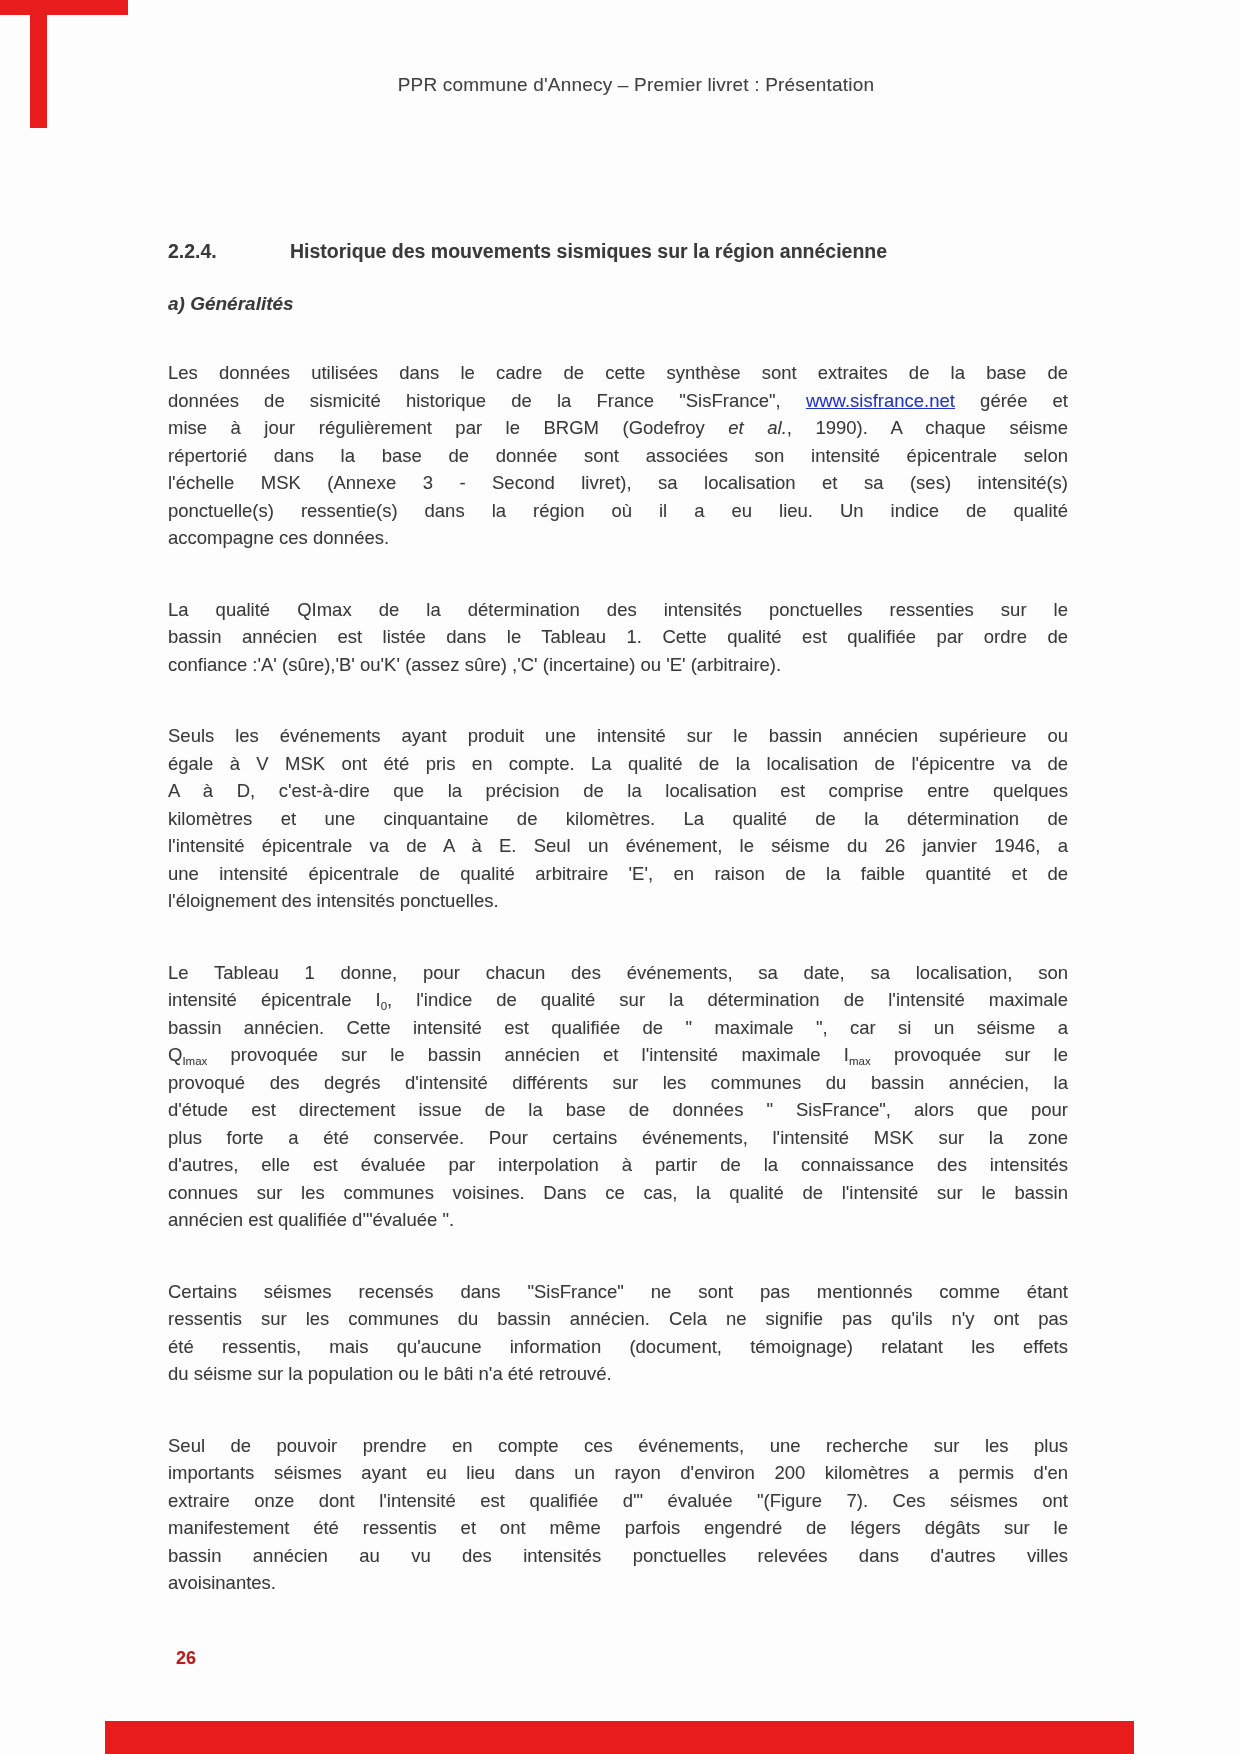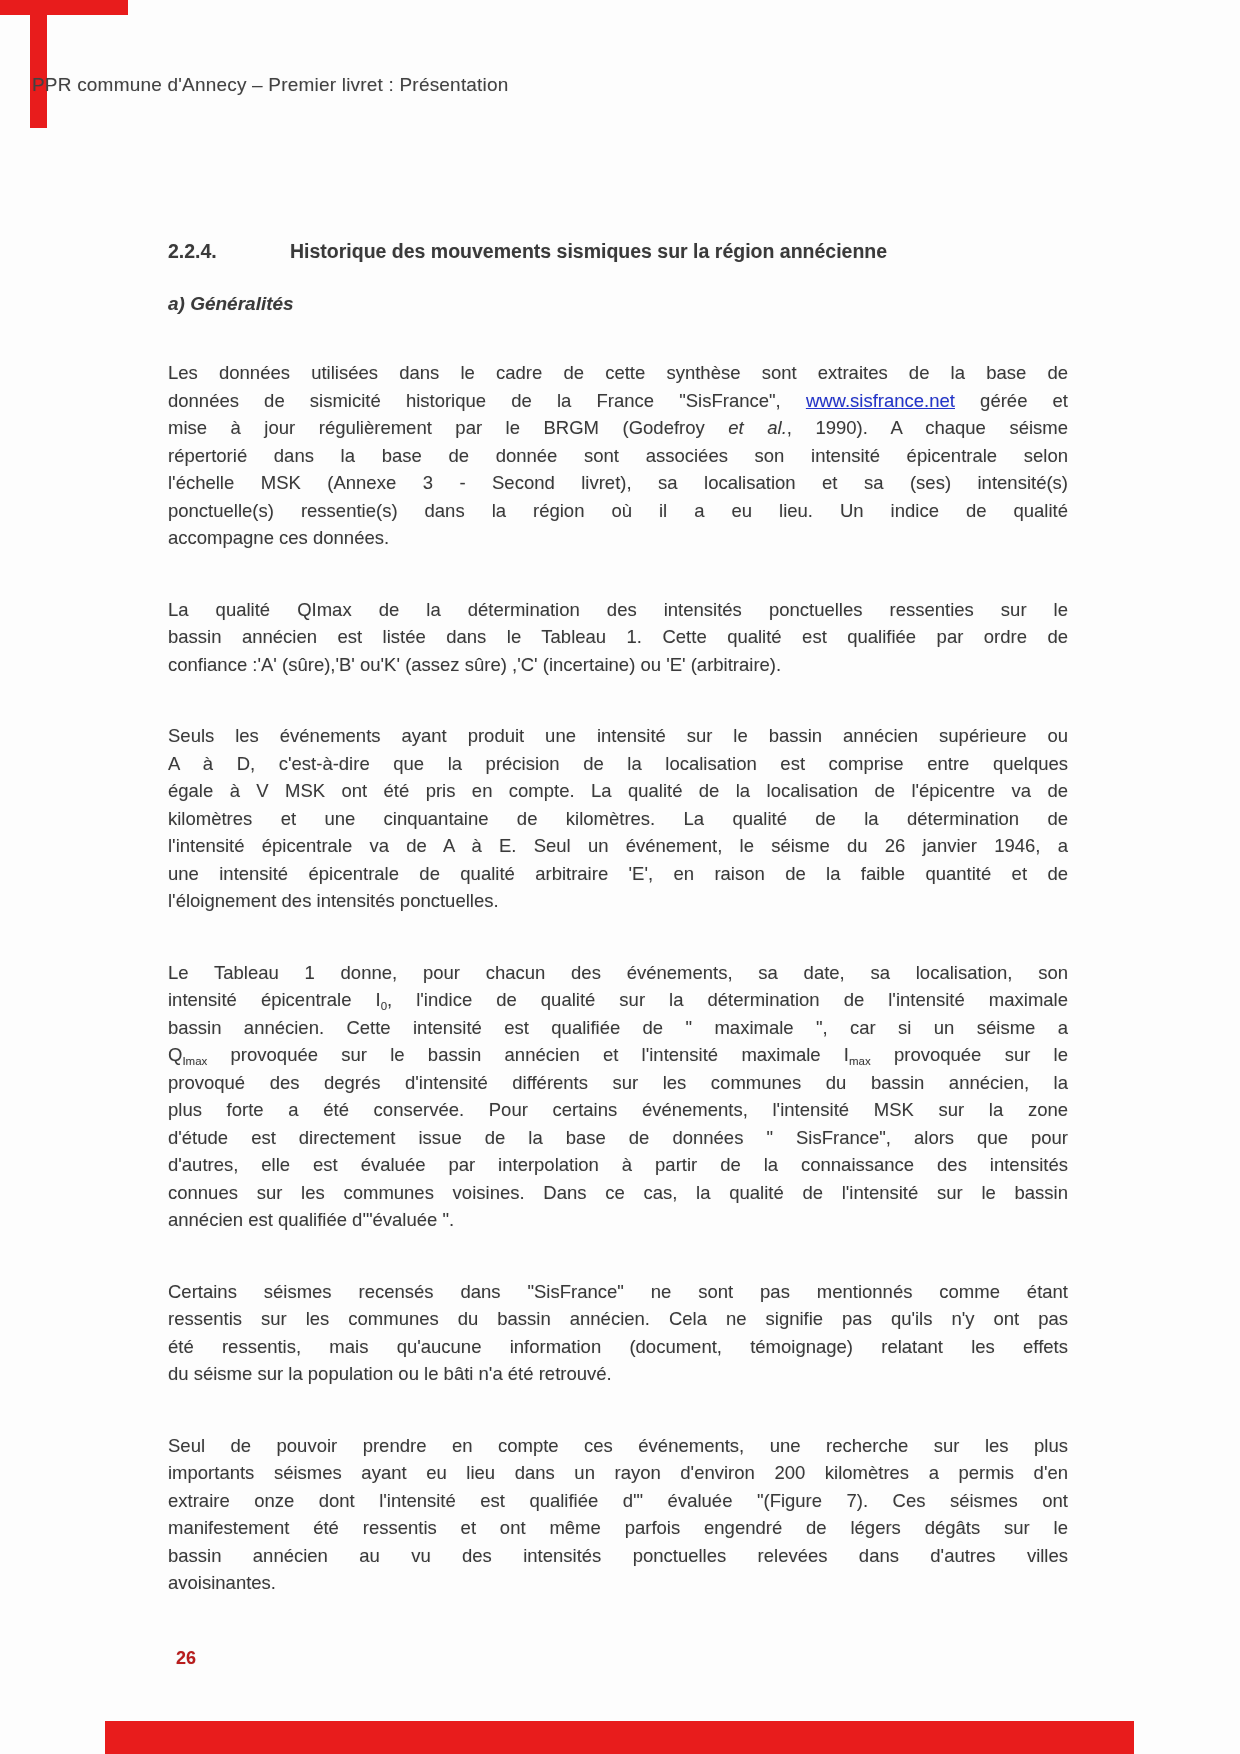--- a/index.html
+++ b/index.html
@@ -15,21 +15,21 @@
 
   
   .scan-mark { position: absolute; background: var(--scan_mark_red, #e81c1c); }
   .scan-mark.top    { left: 0;      top: 0;      width: 128px;  height: 15px; }
   .scan-mark.left   { left: 30px;   top: 0;      width: 17px;   height: 128px; }
   .scan-mark.bottom { left: 105px;  top: 1721px; width: 1029px; height: 33px; }
 
   .header {
     position: absolute; top: 74px; left: 0; width: 100%;
     padding-left: 32px; box-sizing: border-box;
-    font-size: 19px; letter-spacing: 0.2px;
+    text-align: center; font-size: 19px; letter-spacing: 0.2px;
     color: #424242;
     text-shadow: 0 0 1px rgba(60,60,60,0.25);
   }
 
   .content {
     position: absolute; left: 168px; top: 240px; width: 900px;
     text-shadow: 0 0 1px rgba(58,58,58,0.22);
   }
   .section-heading { font-weight: bold; font-size: 19.5px; margin-bottom: 30px; }
   .sec-num { display: inline-block; width: 122px; }
@@ -79,35 +79,35 @@
           <div class="line"><span>ponctuelle(s) ressentie(s) dans la région où il a eu lieu. Un indice de qualité</span></div>
           <div class="line last"><span>accompagne ces données.</span></div>
         </div>
         <div class="para">
           <div class="line"><span>La qualité QImax de la détermination des intensités ponctuelles ressenties sur le</span></div>
           <div class="line"><span>bassin annécien est listée dans le Tableau 1. Cette qualité est qualifiée par ordre de</span></div>
           <div class="line last"><span>confiance :'A' (sûre),'B' ou'K' (assez sûre) ,'C' (incertaine) ou 'E' (arbitraire).</span></div>
         </div>
         <div class="para">
           <div class="line"><span>Seuls les événements ayant produit une intensité sur le bassin annécien supérieure ou</span></div>
+          <div class="line"><span>égale à V MSK ont été pris en compte. La qualité de la localisation de l'épicentre va de</span></div>
           <div class="line"><span>A à D, c'est-à-dire que la précision de la localisation est comprise entre quelques</span></div>
-          <div class="line"><span>égale à V MSK ont été pris en compte. La qualité de la localisation de l'épicentre va de</span></div>
           <div class="line"><span>kilomètres et une cinquantaine de kilomètres. La qualité de la détermination de</span></div>
           <div class="line"><span>l'intensité épicentrale va de A à E. Seul un événement, le séisme du 26 janvier 1946, a</span></div>
           <div class="line"><span>une intensité épicentrale de qualité arbitraire 'E', en raison de la faible quantité et de</span></div>
           <div class="line last"><span>l'éloignement des intensités ponctuelles.</span></div>
         </div>
         <div class="para">
           <div class="line"><span>Le Tableau 1 donne, pour chacun des événements, sa date, sa localisation, son</span></div>
           <div class="line"><span>intensité épicentrale I</span><sub>0</sub><span>, l'indice de qualité sur la détermination de l'intensité maximale</span></div>
           <div class="line"><span>bassin annécien. Cette intensité est qualifiée de " maximale ", car si un séisme a</span></div>
           <div class="line"><span>Q</span><sub>Imax</sub><span> provoquée sur le bassin annécien et l'intensité maximale I</span><sub>max</sub><span> provoquée sur le</span></div>
           <div class="line"><span>provoqué des degrés d'intensité différents sur les communes du bassin annécien, la</span></div>
+          <div class="line"><span>d'étude est directement issue de la base de données " SisFrance", alors que pour</span></div>
           <div class="line"><span>plus forte a été conservée. Pour certains événements, l'intensité MSK sur la zone</span></div>
-          <div class="line"><span>d'étude est directement issue de la base de données " SisFrance", alors que pour</span></div>
           <div class="line"><span>d'autres, elle est évaluée par interpolation à partir de la connaissance des intensités</span></div>
           <div class="line"><span>connues sur les communes voisines. Dans ce cas, la qualité de l'intensité sur le bassin</span></div>
           <div class="line last"><span>annécien est qualifiée d'"évaluée ".</span></div>
         </div>
         <div class="para">
           <div class="line"><span>Certains séismes recensés dans "SisFrance" ne sont pas mentionnés comme étant</span></div>
           <div class="line"><span>ressentis sur les communes du bassin annécien. Cela ne signifie pas qu'ils n'y ont pas</span></div>
           <div class="line"><span>été ressentis, mais qu'aucune information (document, témoignage) relatant les effets</span></div>
           <div class="line last"><span>du séisme sur la population ou le bâti n'a été retrouvé.</span></div>
         </div>

